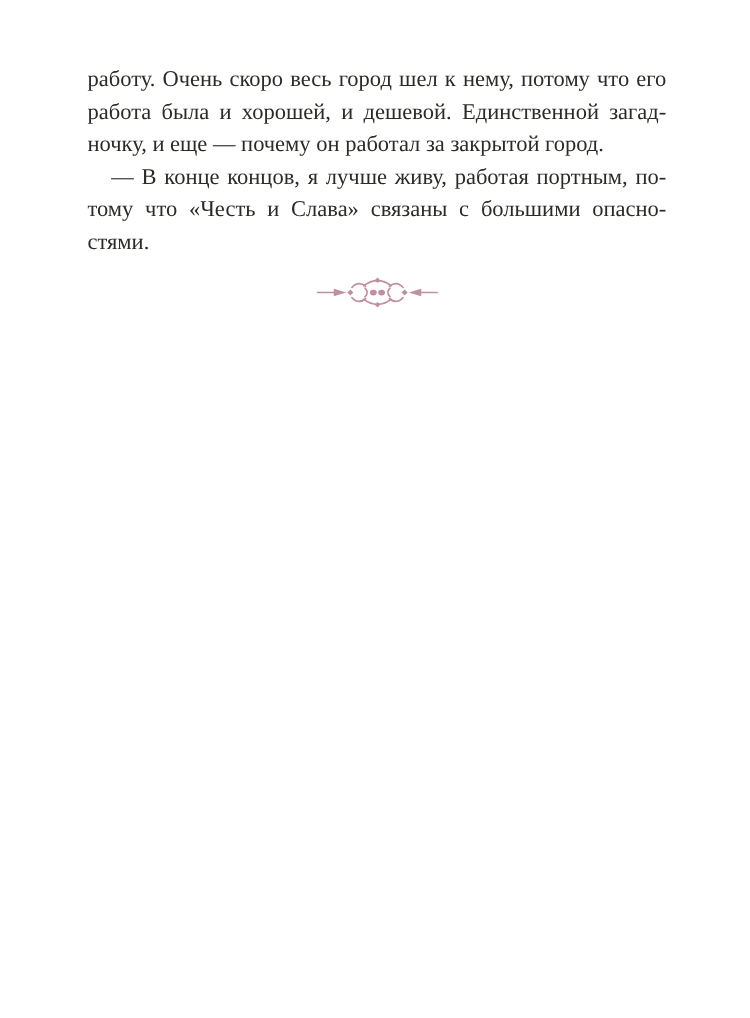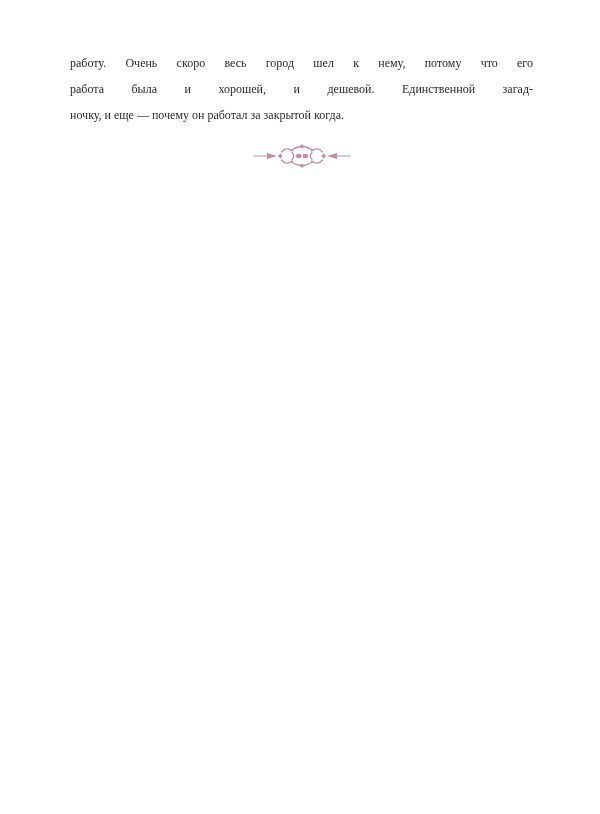--- a/index.html
+++ b/index.html
@@ -8,21 +8,21 @@
     background: #ffffff;
   }
   .page {
     position: relative;
     box-sizing: border-box;
     width: 600px;
     height: 794px;
     background: #ffffff;
     padding: 50px 67px 0 70px;
     font-family: "Liberation Serif", "DejaVu Serif", serif;
-    font-size: 12px;
+    font-size: 18px;
     line-height: 26px;
     color: #2c2926;
     overflow: hidden;
   }
   .paragraph { margin: 0; }
   .tline {
     text-align: justify;
     text-align-last: justify;
     white-space: normal;
   }
@@ -36,26 +36,31 @@
   .divider svg { display: block; }
 </style>
 </head>
 <body>
 
 <div class="page" style="color: rgb(44, 41, 38); background: rgb(255, 255, 255);">
 
   <div class="paragraph">
     <div class="tline">работу. Очень скоро весь город шел к нему, потому что его</div>
     <div class="tline">работа была и хорошей, и дешевой. Единственной загад-</div>
-    <div class="tline last">ночку, и еще — почему он работал за закрытой когда.</div>
+    <div class="tline last">ночку, и еще — почему он работал за закрытой город.</div>
   </div>
 
   <div class="paragraph">
   </div>
 
+  <div class="paragraph">
+    <div class="tline indent">— В конце концов, я лучше живу, работая портным, по-</div>
+    <div class="tline">тому что «Честь и Слава» связаны с большими опасно-</div>
+    <div class="tline last">стями.</div>
+  </div>
 
   <div class="divider" style="color: rgb(193, 141, 160);">
     <svg width="100" height="30" viewBox="0 0 100 30" xmlns="http://www.w3.org/2000/svg">
       <g id="orn-left" stroke="currentColor" fill="none" stroke-width="1.3" stroke-linecap="round">
         <path d="M2,15 H15" stroke-width="1.1"></path>
         <path d="M15,12 L25,15 L15,18 Z" fill="currentColor" stroke="none"></path>
         <path d="M28.3,12.6 L30.7,15 L28.3,17.4 L25.9,15 Z" fill="currentColor" stroke="none"></path>
         <path d="M29.5,11 Q34.5,5.2 40.5,10"></path>
         <path d="M29.5,19 Q34.5,24.8 40.5,20"></path>
         <path d="M40,11.5 Q43.5,15 40,18.5"></path>

